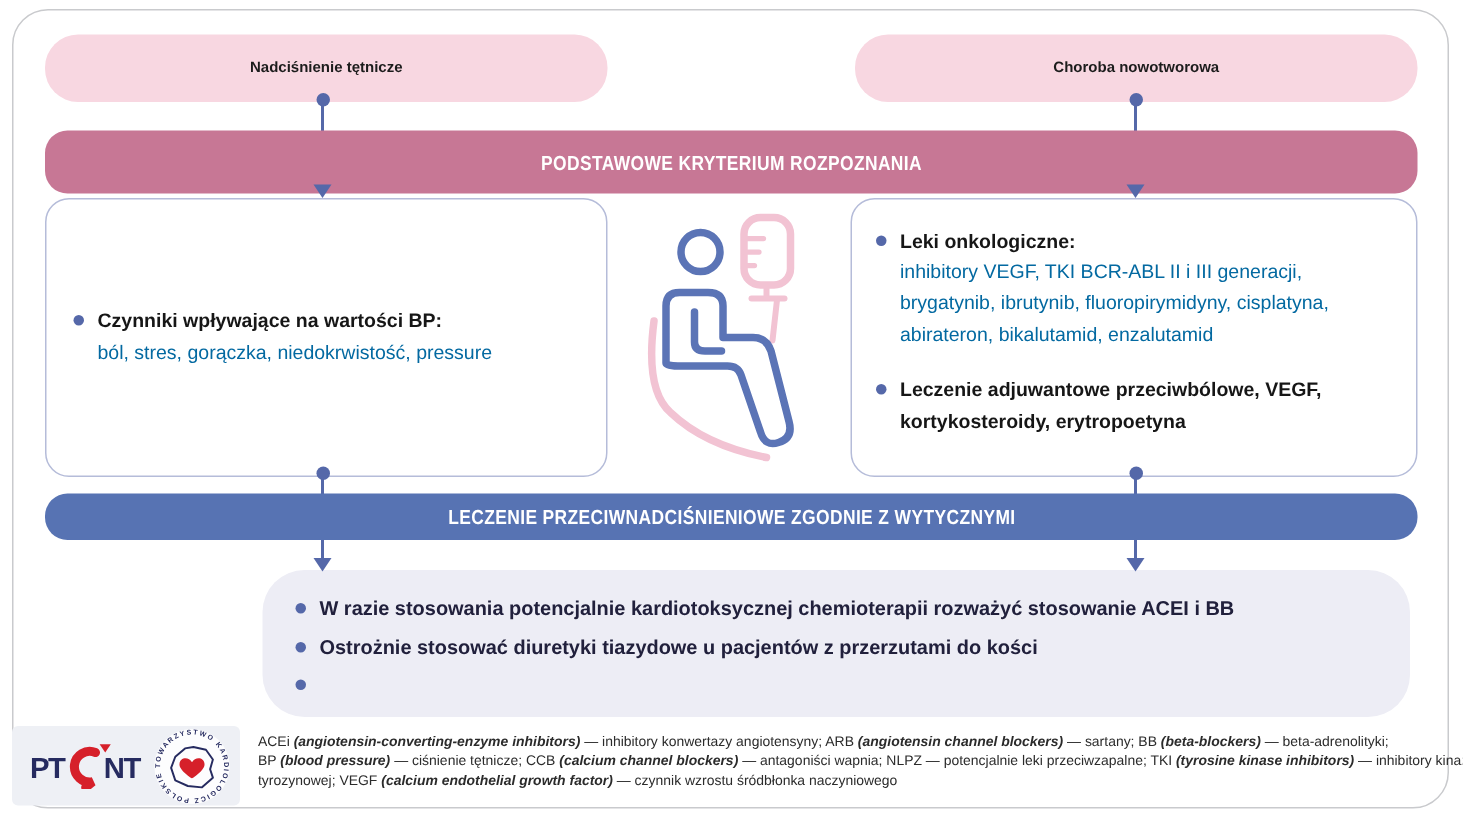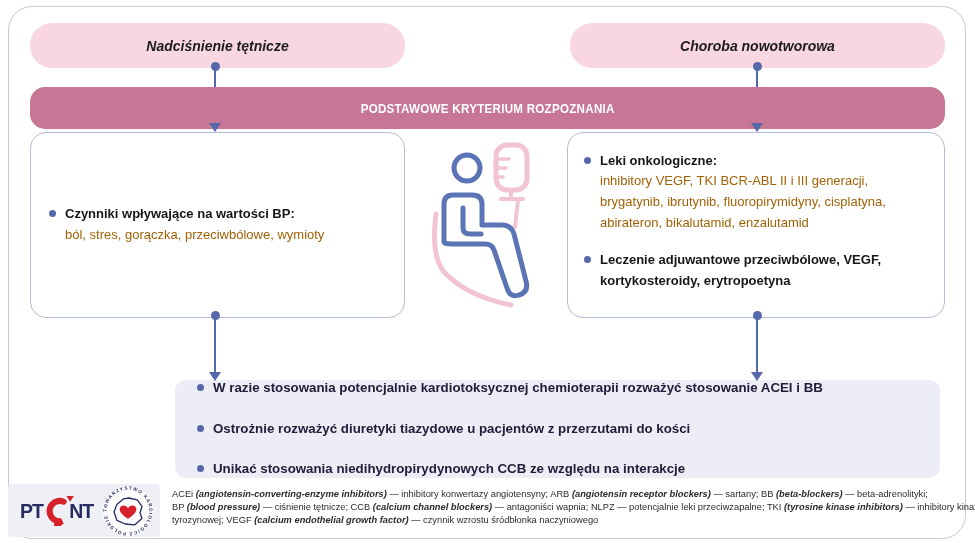--- a/index.html
+++ b/index.html
@@ -9,21 +9,21 @@
   }
   .frame{
     position:absolute;left:8px;top:6px;width:956px;height:531px;
     border:1.5px solid #c9cacd;border-radius:24px;background:#fff;
   }
   
   .pill{
     position:absolute;height:45px;border-radius:22px;background:#f8d7e1;
     display:flex;align-items:center;justify-content:center;z-index:2;
   }
-  .pill span{font-weight:bold;font-size:14px;color:#1c1c1c;font-style:italic;}
+  .pill span{font-weight:bold;font-size:10px;color:#1c1c1c;}
   .pill-left{left:30px;top:23px;width:375px;}
   .pill-right{left:570px;top:23px;width:375px;}
   
   .banner{
     position:absolute;left:30px;width:915px;border-radius:15px;z-index:2;
     display:flex;align-items:center;justify-content:center;
   }
   .banner-rose{top:87px;height:42px;background:#c77795;}
   .banner-blue{top:329px;height:31px;background:#5773b3;}
   .banner span{
@@ -35,27 +35,27 @@
     position:absolute;top:132px;height:186px;background:#fff;z-index:2;
     border:1.5px solid #b5bcd9;border-radius:16px;box-sizing:border-box;
     display:flex;flex-direction:column;justify-content:center;gap:16px;
   }
   .wbox-left{left:30px;width:375px;padding:12px 20px 12px 18px;}
   .wbox-right{left:567px;width:378px;padding:4px 12px 12px 16px;}
   .bullet-row{display:flex;gap:9px;}
   .b-dot{flex:none;width:7px;height:7px;border-radius:50%;background:#5568a9;margin-top:6px;}
   .b-text{font-size:13px;line-height:1.6;}
   .b-bold{font-weight:bold;color:#161616;}
-  .b-norm{color:#a16207;}
+  .b-norm{color:#0369a1;}
   .b-norm:empty{display:none;}
   
   .bottom-box{
     position:absolute;left:175px;top:380px;width:765px;height:98px;z-index:2;
-    background:#ededf5;border-radius:11px;box-sizing:border-box;
-    display:flex;flex-direction:column;justify-content:center;gap:24px;padding:10px 18px 10px 22px;
+    background:#ededf5;border-radius:28px;box-sizing:border-box;
+    display:flex;flex-direction:column;justify-content:center;gap:9px;padding:10px 18px 10px 22px;
   }
   .bottom-box .b-text{font-weight:bold;font-size:13.3px;color:#21203c;line-height:1.25;white-space:nowrap;}
   .bottom-box .b-dot{margin-top:4px;}
   
   .c-line{position:absolute;width:2px;background:#5568a9;z-index:1;}
   .c-dot{position:absolute;width:9px;height:9px;border-radius:50%;background:#5568a9;z-index:3;}
   .c-head{position:absolute;width:0;height:0;border-left:6px solid transparent;
           border-right:6px solid transparent;border-top:9px solid #5568a9;z-index:3;}
   
   .logo-capsule{
@@ -93,21 +93,21 @@
 
   <div class="banner banner-rose">
     <span>PODSTAWOWE KRYTERIUM ROZPOZNANIA</span>
   </div>
 
   <div class="wbox wbox-left">
     <div class="bullet-row">
       <span class="b-dot"></span>
       <div class="b-text">
         <div class="b-bold">Czynniki wpływające na wartości BP:</div>
-        <div class="b-norm">ból, stres, gorączka, przeciwbólowe, wymioty</div>
+        <div class="b-norm">ból, stres, gorączka, niedokrwistość, pressure</div>
       </div>
     </div>
   </div>
 
   <div class="wbox wbox-right">
     <div class="bullet-row">
       <span class="b-dot"></span>
       <div class="b-text">
         <div class="b-bold">Leki onkologiczne:</div>
         <div class="b-norm">inhibitory VEGF, TKI BCR-ABL II i III generacji, brygatynib, ibrutynib, fluoropirymidyny, cisplatyna, abirateron, bikalutamid, enzalutamid</div>
@@ -143,33 +143,35 @@
     </g>
   </svg>
 
   <div class="c-dot" style="left:210.5px;top:311px;"></div>
   <div class="c-line" style="left:214px;top:316px;height:56px;"></div>
   <div class="c-head" style="left:209px;top:372px;"></div>
   <div class="c-dot" style="left:752.5px;top:311px;"></div>
   <div class="c-line" style="left:756px;top:316px;height:56px;"></div>
   <div class="c-head" style="left:751px;top:372px;"></div>
 
+  <div class="banner banner-blue">
+    <span>LECZENIE PRZECIWNADCIŚNIENIOWE ZGODNIE Z WYTYCZNYMI</span>
+  </div>
 
   <div class="bottom-box">
     <div class="bullet-row">
       <span class="b-dot"></span>
       <div class="b-text">W razie stosowania potencjalnie kardiotoksycznej chemioterapii rozważyć stosowanie ACEI i BB</div>
     </div>
     <div class="bullet-row">
       <span class="b-dot"></span>
-      <div class="b-text">Ostrożnie rozważyć diuretyki tiazydowe u pacjentów z przerzutami do kości</div>
+      <div class="b-text">Ostrożnie stosować diuretyki tiazydowe u pacjentów z przerzutami do kości</div>
     </div>
     <div class="bullet-row">
       <span class="b-dot"></span>
-      <div class="b-text">Unikać stosowania niedihydropirydynowych CCB ze względu na interakcje</div>
     </div>
   </div>
 
   <div class="logo-capsule">
     <svg width="78" height="31" viewBox="0 0 84 33" aria-hidden="true">
       <text x="0" y="25" font-family="Liberation Sans, sans-serif" font-size="21" font-weight="bold" fill="#262b60" letter-spacing="-1">PT</text>
       <path d="M47,7 A11,11 0 1 0 45,28 L40,32" fill="none" stroke="#d6202a" stroke-width="6.5" stroke-linecap="round"></path>
       <polygon points="50,1 58,1 54,7" fill="#d6202a"></polygon>
       <text x="53" y="25" font-family="Liberation Sans, sans-serif" font-size="21" font-weight="bold" fill="#262b60" letter-spacing="-1">NT</text>
     </svg>
@@ -180,17 +182,17 @@
       <circle cx="28" cy="28" r="27" fill="#fdfdfe"></circle>
       <text font-family="Liberation Sans, sans-serif" font-size="5" letter-spacing="1.2" fill="#262b60" font-weight="bold">
         <textPath href="#ringpath" startOffset="2">POLSKIE TOWARZYSTWO KARDIOLOGICZNE</textPath>
       </text>
       <path d="M29,14 L38,16 L43,23 L41,30 L43,36 L35,43 L25,42 L16,38 L13,29 L16,21 L23,15 Z" fill="none" stroke="#262b60" stroke-width="1.4" stroke-linejoin="round"></path>
       <path d="M28,25 c-2.5,-4.5 -9,-3.5 -9,1.5 c0,4.5 9,10 9,10 c0,0 9,-5.5 9,-10 c0,-5 -6.5,-6 -9,-1.5 Z" fill="#d6202a"></path>
     </svg>
   </div>
 
   <div class="footnote">
-    <div class="line"><span>ACEi </span><span class="it">(angiotensin-converting-enzyme inhibitors)</span><span> — inhibitory konwertazy angiotensyny; ARB </span><span class="it">(angiotensin receptor blockers)</span><span> — sartany; BB </span><span class="it">(beta-blockers)</span><span> — beta-adrenolityki;</span></div>
+    <div class="line"><span>ACEi </span><span class="it">(angiotensin-converting-enzyme inhibitors)</span><span> — inhibitory konwertazy angiotensyny; ARB </span><span class="it">(angiotensin channel blockers)</span><span> — sartany; BB </span><span class="it">(beta-blockers)</span><span> — beta-adrenolityki;</span></div>
     <div class="line"><span>BP </span><span class="it">(blood pressure)</span><span> — ciśnienie tętnicze; CCB </span><span class="it">(calcium channel blockers)</span><span> — antagoniści wapnia; NLPZ — potencjalnie leki przeciwzapalne; TKI </span><span class="it">(tyrosine kinase inhibitors)</span><span> — inhibitory kinazy</span></div>
     <div class="line"><span>tyrozynowej; VEGF </span><span class="it">(calcium endothelial growth factor)</span><span> — czynnik wzrostu śródbłonka naczyniowego</span></div>
   </div>
 </div>
 
 </body></html>

